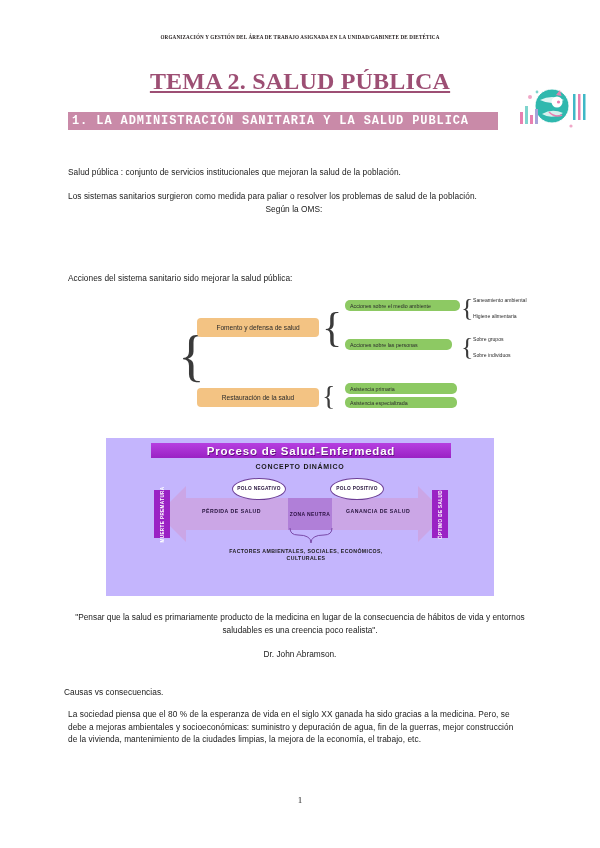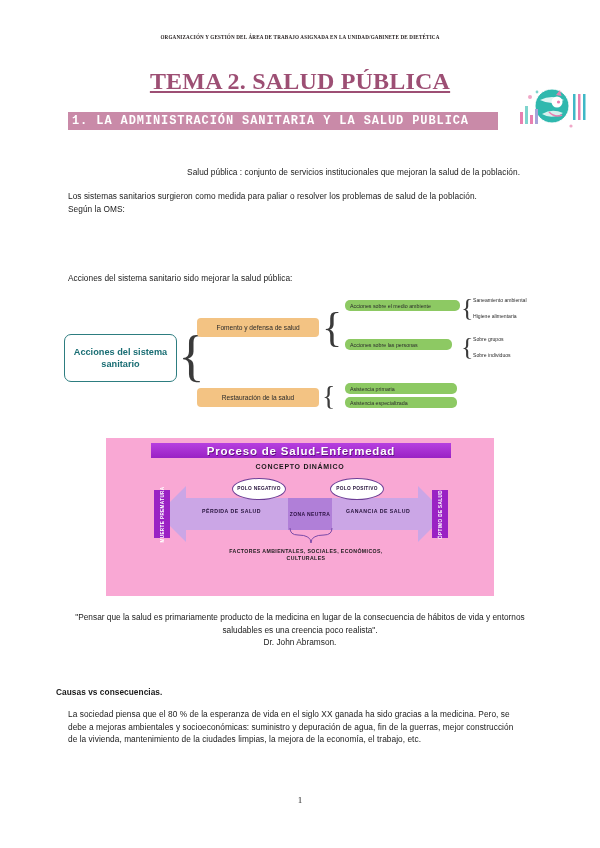--- a/index.html
+++ b/index.html
@@ -79,38 +79,38 @@
 
   
   .para {
     position: absolute;
     font-size: 8.3px;
     line-height: 12.6px;
     color: #1a1a1a;
     letter-spacing: 0.05px;
   }
   .p1 { top: 142px;  left: 68px; width: 452px; margin-top: 48px; }
-  .p2 { top: 166px;  left: 68px; width: 452px; text-align: right; }
-  .p3 { top: 203px;  left: 68px; width: 452px; }
+  .p2 { top: 166px;  left: 68px; width: 452px; }
+  .p3 { top: 203px;  left: 68px; width: 452px; text-align: center; }
   .p4 { top: 214px;  left: 68px; width: 420px; }
   .p-actions { top: 272px; left: 68px; width: 452px; }
 
   .quote {
     position: absolute;
     top: 611px;
     left: 70px;
     width: 460px;
     font-size: 8.3px;
     line-height: 12.6px;
     text-align: center;
   }
-  .quote .author { display: block; }
+  .quote .author { display: block; margin-top: 12px; }
 
   .p5 { top: 674px; left: 68px; width: 452px; }
-  .p6 { top: 686px; left: 56px; width: 452px; font-weight: bold; }
+  .p6 { top: 686px; left: 64px; width: 452px; }
   .p7 { top: 708px; left: 68px; width: 455px; }
 
   
   .page-number {
     position: absolute;
     top: 795px;
     left: 0;
     width: 600px;
     text-align: center;
     font-family: "Liberation Serif", serif;
@@ -196,21 +196,21 @@
   .brace-l1    { left: 401px; top: 3px;   font-size: 26px; }
   .brace-l2    { left: 401px; top: 42px;  font-size: 26px; }
 
   
   .figure {
     position: absolute;
     top: 438px;
     left: 106px;
     width: 388px;
     height: 158px;
-    background: #f9a8d4;
+    background: #c4b5fd;
   }
   .fig-title {
     position: absolute;
     left: 45px;
     top: 5px;
     width: 300px;
     height: 15px;
     background: #a12ecb;
     background: linear-gradient(180deg,#b63fe0 0%, #9a22c4 100%);
     color: #ffffff;
@@ -379,21 +379,20 @@
     <span class="label">1. LA ADMINISTRACIÓN SANITARIA Y LA SALUD PUBLICA</span>
   </div>
 
   <div class="para p1">Los sistemas sanitarios surgieron como medida para paliar o resolver los problemas de salud de la población.</div>
   <div class="para p2">Salud pública : conjunto de servicios institucionales que mejoran la salud de la población.</div>
   <div class="para p3">Según la OMS:</div>
   <div class="para p-actions">Acciones del sistema sanitario sido mejorar la salud pública:</div>
 
   <div class="schema">
 
-    <div class="node node-root">Acciones del sistema sanitario</div>
     <div class="brace brace-root">{</div>
 
     <div class="node node-orange node-o1">Fomento y defensa de salud</div>
     <div class="node node-orange node-o2">Restauración de la salud</div>
 
     <div class="brace brace-o1">{</div>
     <div class="brace brace-o2">{</div>
 
     <div class="node node-green node-g1">Acciones sobre el medio ambiente</div>
     <div class="node node-green node-g2">Acciones sobre las personas</div>

